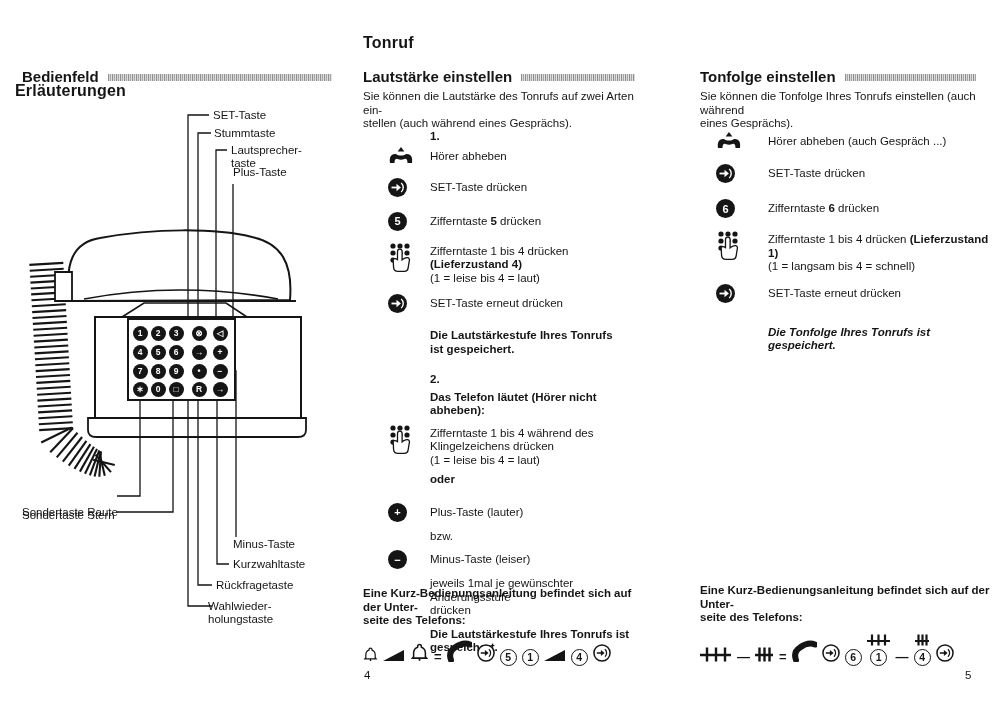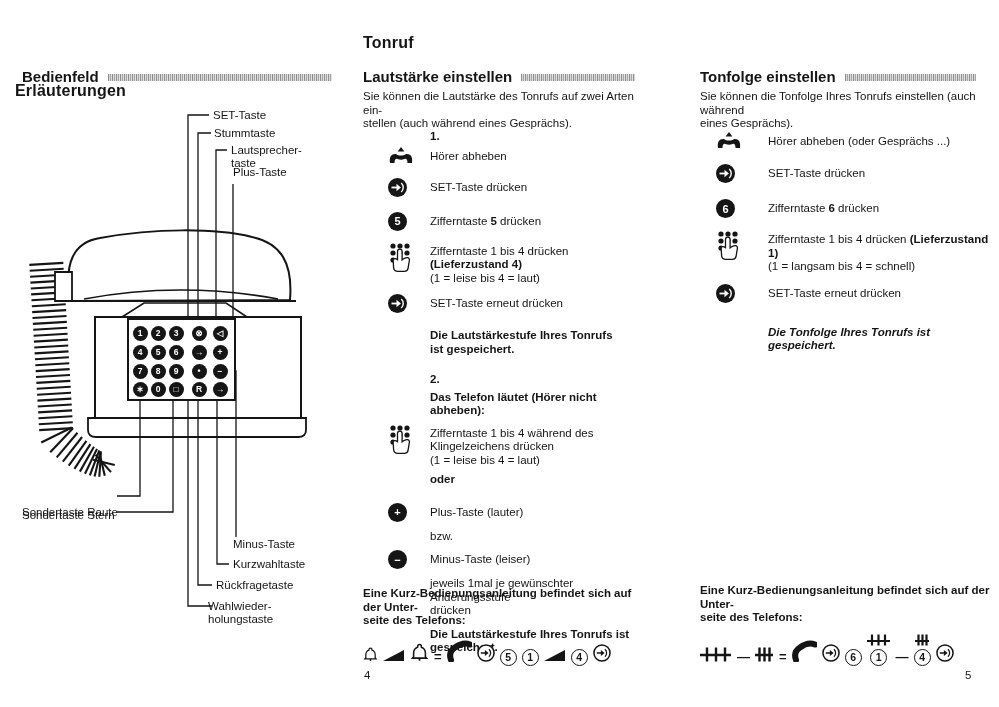--- a/index.html
+++ b/index.html
@@ -305,21 +305,21 @@
 </div>
 
 <div class="abs rt" style="left:700px;top:132px;width:290px;">
   <div class="step" style="margin-bottom:11px;">
     <div class="icon-cell">
       <svg width="26" height="17" viewBox="0 0 26 17">
         <path d="M13,0 l3.4,4.6 h-6.8 z" fill="#151515"></path>
         <path d="M2,16 C1,9 4,6.5 8,7 C10.5,9 15.5,9 18,7 C22,6.5 25,9 24,16 L19.5,16 C19.5,12 18,11.5 16.5,12 C14,13 12,13 9.5,12 C8,11.5 6.5,12 6.5,16 Z" fill="#151515"></path>
       </svg>
     </div>
-    <div class="step-text">Hörer abheben (oder Gesprächs ...)</div>
+    <div class="step-text">Hörer abheben (auch Gespräch ...)</div>
   </div>
 
   <div class="step" style="margin-bottom:12px;">
     <div class="icon-cell">
       <svg width="19" height="19" viewBox="0 0 19 19">
         <circle cx="9.5" cy="9.5" r="9.5" fill="#151515"></circle>
         <path d="M3.5,9.5 h6" stroke="#fff" stroke-width="1.8"></path>
         <path d="M8.5,5.8 l4.4,3.7 L8.5,13.2 z" fill="#fff"></path>
         <path d="M13.2,5 a6,6 0 0 1 0,9" stroke="#fff" stroke-width="1.4" fill="none"></path>
       </svg>

